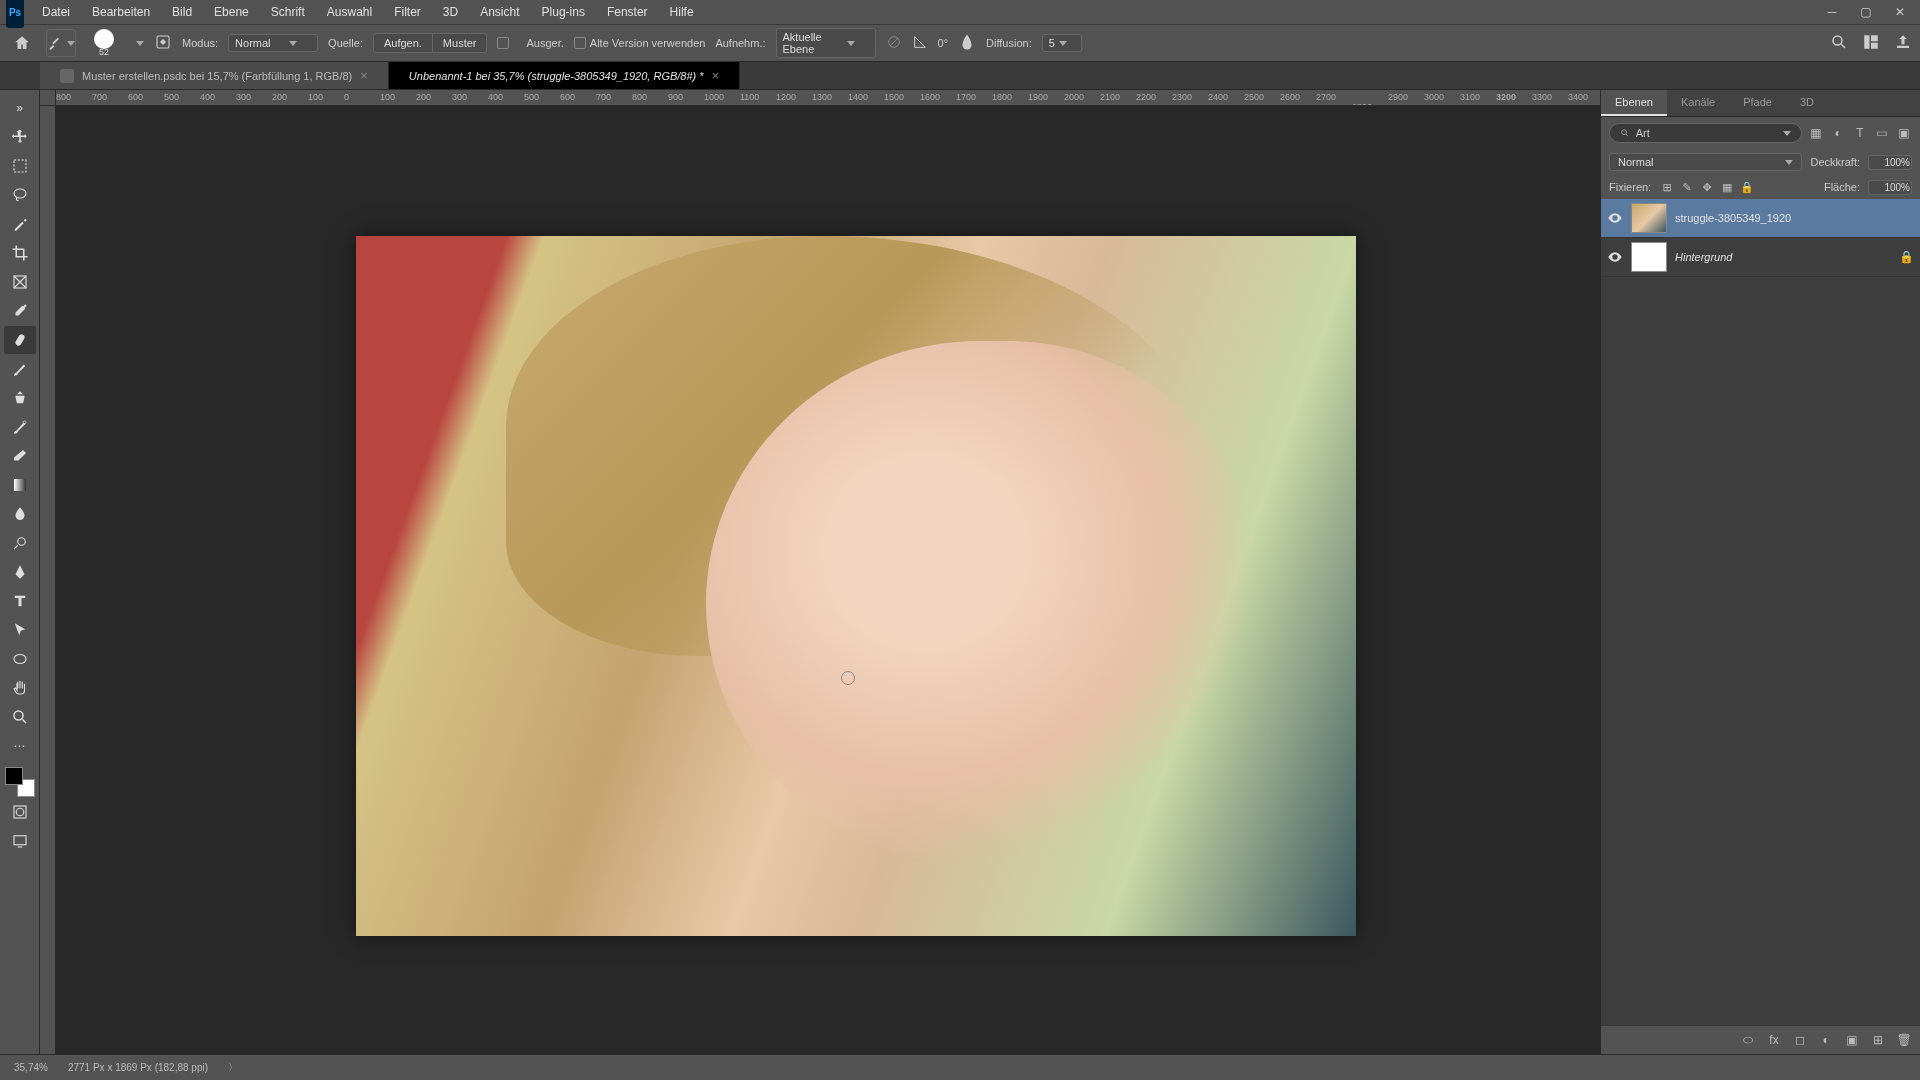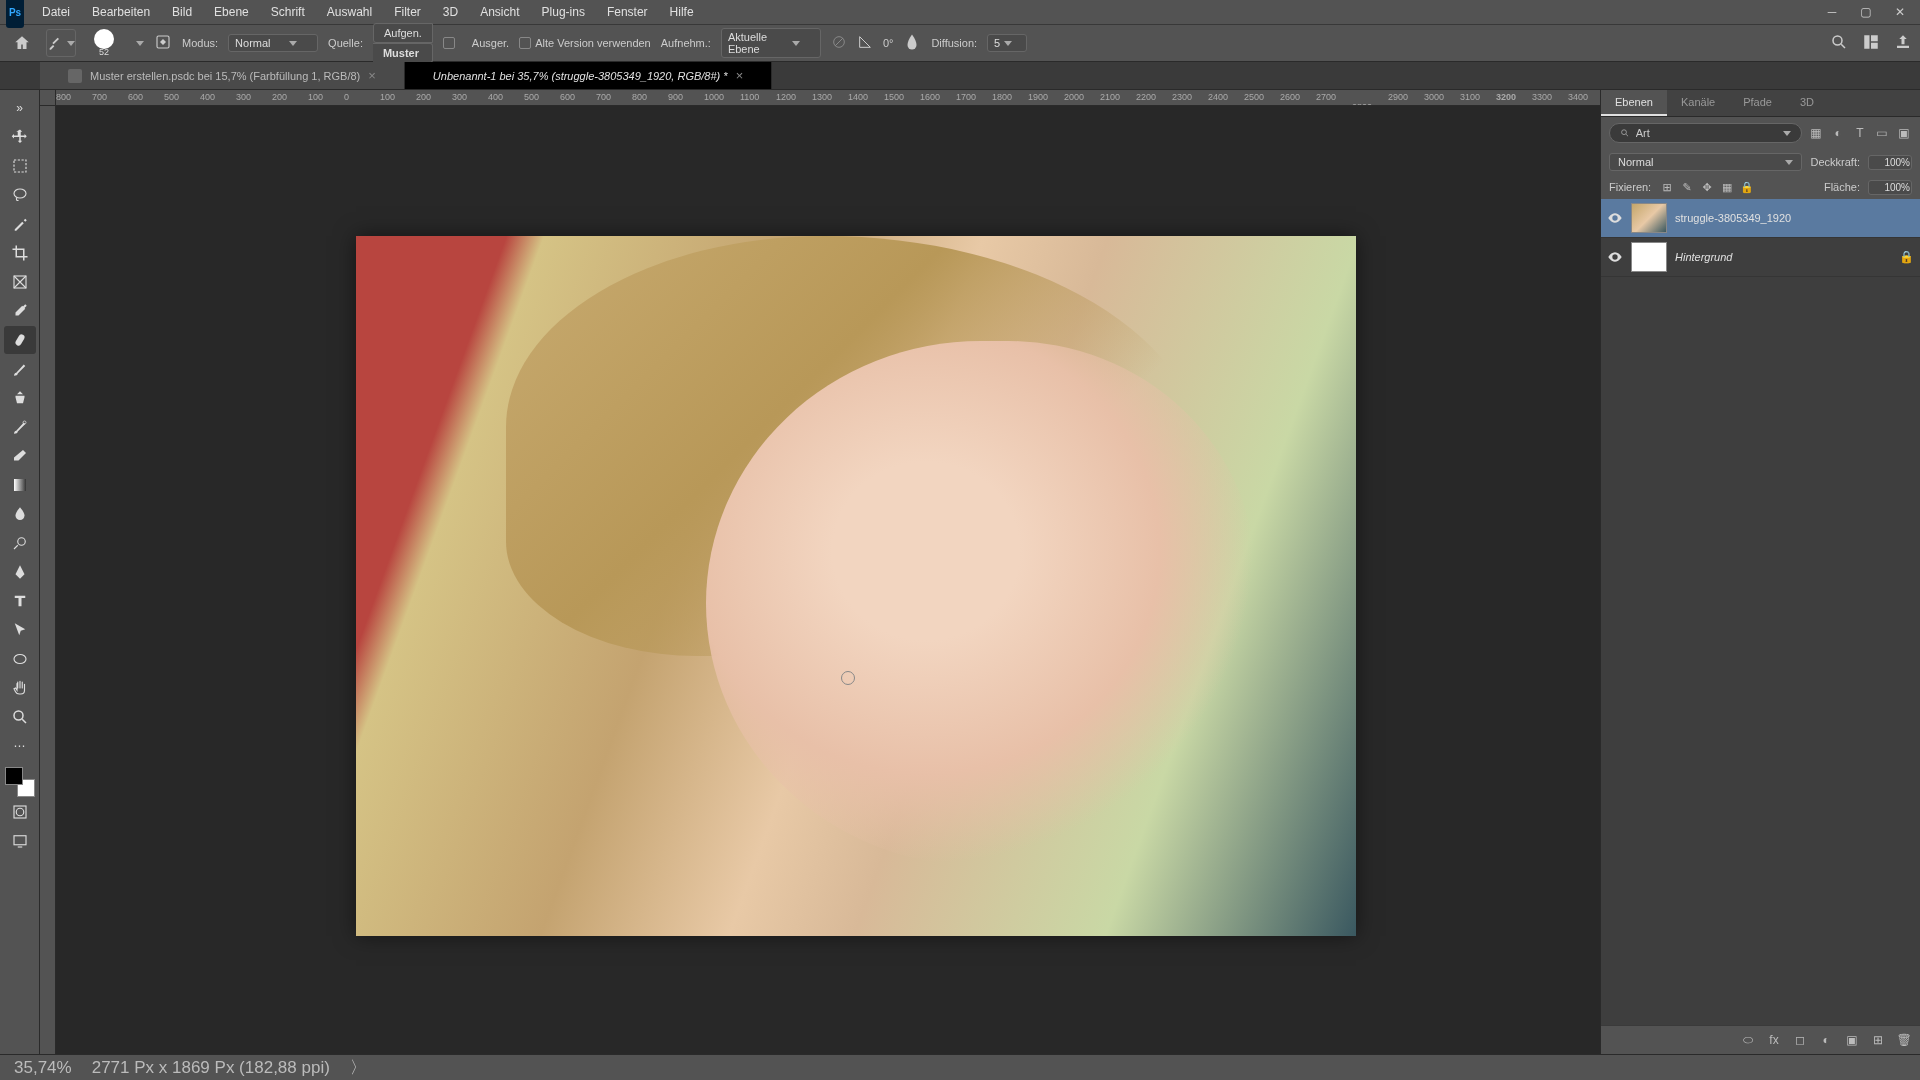--- a/index.html
+++ b/index.html
@@ -17,28 +17,28 @@
 .home-btn { width: 28px; height: 28px; display: flex; align-items: center; justify-content: center; cursor: pointer; border-radius: 3px; }
 .tool-preset { width: 30px; height: 28px; border: 1px solid #666; border-radius: 3px; display: flex; align-items: center; justify-content: center; }
 .brush-preview { width: 36px; height: 30px; display: flex; flex-direction: column; align-items: center; justify-content: center; }
 .brush-dot { width: 20px; height: 20px; background: #fff; border-radius: 50%; }
 .brush-size-label { font-size: 9px; color: #ddd; margin-top: -2px; }
 .dropdown-arrow { border-left: 4px solid transparent; border-right: 4px solid transparent; border-top: 5px solid #aaa; margin-left: 4px; }
 .option-label { color: #ccc; font-size: 11px; }
 .option-input { background: #4a4a4a; border: 1px solid #666; color: #ddd; padding: 2px 20px 2px 6px; border-radius: 3px; font-size: 11px; }
 .option-btn { background: #4a4a4a; border: 1px solid #666; padding: 3px 10px; border-radius: 3px; cursor: pointer; font-size: 11px; color: #ddd; }
 .option-btn.pill-left { border-radius: 3px 0 0 3px; }
-.option-btn.pill-right { border-radius: 0 3px 3px 0; border-left: none; font-weight: bold; }
+.option-btn.pill-right { border-radius: 0 3px 3px 0; border-left: none; }
 .checkbox { width: 12px; height: 12px; border: 1px solid #888; border-radius: 2px; display: inline-block; vertical-align: middle; }
 .right-icons { margin-left: auto; display: flex; gap: 14px; align-items: center; }
 .icon-btn { cursor: pointer; color: #ccc; }
 
 
 .doc-tabs { height: 28px; background: #3a3a3a; display: flex; align-items: flex-end; padding-left: 40px; border-bottom: 1px solid #2a2a2a; }
-.doc-tab { padding: 6px 28px; background: #4a4a4a; border-right: 1px solid #2a2a2a; font-size: 11px; color: #bbb; display: flex; align-items: center; gap: 8px; cursor: pointer; }
+.doc-tab { padding: 6px 20px; background: #4a4a4a; border-right: 1px solid #2a2a2a; font-size: 11px; color: #bbb; display: flex; align-items: center; gap: 8px; cursor: pointer; }
 .doc-tab.active { background: #000000; color: #e0e0e0; font-style: italic; }
 .tab-close { color: #888; cursor: pointer; font-size: 13px; }
 .tab-icon { width: 14px; height: 14px; background: #666; border-radius: 2px; }
 
 
 .main-area { display: flex; height: calc(1080px - 24px - 38px - 28px - 26px); }
 
 
 .toolbox { width: 40px; background: #535353; border-right: 1px solid #2a2a2a; display: flex; flex-direction: column; align-items: center; padding-top: 4px; gap: 1px; }
 .tool { width: 32px; height: 28px; display: flex; align-items: center; justify-content: center; cursor: pointer; border-radius: 3px; color: #ddd; position: relative; }
@@ -80,21 +80,21 @@
 .layer-eye { width: 16px; height: 16px; cursor: pointer; color: #ccc; }
 .layer-thumb { width: 36px; height: 30px; background: #fff; border: 1px solid #888; }
 .layer-thumb.image { background: linear-gradient(135deg, #c4a66a, #e8c9a6, #3a5860); }
 .layer-name { font-size: 11px; color: #e0e0e0; font-style: italic; }
 .layer-name.normal { font-style: normal; }
 .layer-lock { margin-left: auto; color: #bbb; }
 
 .panel-footer { display: flex; justify-content: flex-end; padding: 6px 8px; gap: 10px; border-top: 1px solid #3a3a3a; background: #535353; }
 
 
-.status-bar { height: 26px; background: #535353; border-top: 1px solid #2a2a2a; display: flex; align-items: center; padding: 0 14px; gap: 20px; font-size: 17px; color: #bbb; }
+.status-bar { height: 26px; background: #535353; border-top: 1px solid #2a2a2a; display: flex; align-items: center; padding: 0 14px; gap: 20px; font-size: 10px; color: #bbb; }
 </style>
 </head>
 <body>
 
 <div class="menubar">
   <div class="app-icon">Ps</div>
   <div class="menu-item">Datei</div>
   <div class="menu-item">Bearbeiten</div>
   <div class="menu-item">Bild</div>
   <div class="menu-item">Ebene</div>
@@ -133,21 +133,21 @@
   <div class="icon-btn"><svg viewBox="0 0 24 24" width="18" height="18" fill="#ccc">
         <rect x="4" y="4" width="16" height="16" rx="2" fill="none" stroke="#ccc" stroke-width="1.5"></rect>
         <path d="M8 12l4-4 4 4-4 4z"></path>
       </svg></div>
   <span class="option-label">Modus:</span>
   <div class="option-input" style="width:90px; display:flex; justify-content:space-between; align-items:center;">
       <span>Normal</span>
       <div class="dropdown-arrow"></div>
     </div>
   <span class="option-label">Quelle:</span>
-  <div style="display:flex;flex-direction:column;">
+  <div style="display:flex;">
     <div class="option-btn pill-left">Aufgen.</div>
     <div class="option-btn pill-right">Muster</div>
   </div>
   <label style="display:flex;align-items:center;gap:17px;">
       <span class="checkbox"></span>
       <span class="option-label">Ausger.</span>
     </label>
   <label style="display:flex;align-items:center;gap:4px;">
       <span class="checkbox"></span>
       <span class="option-label">Alte Version verwenden</span>

